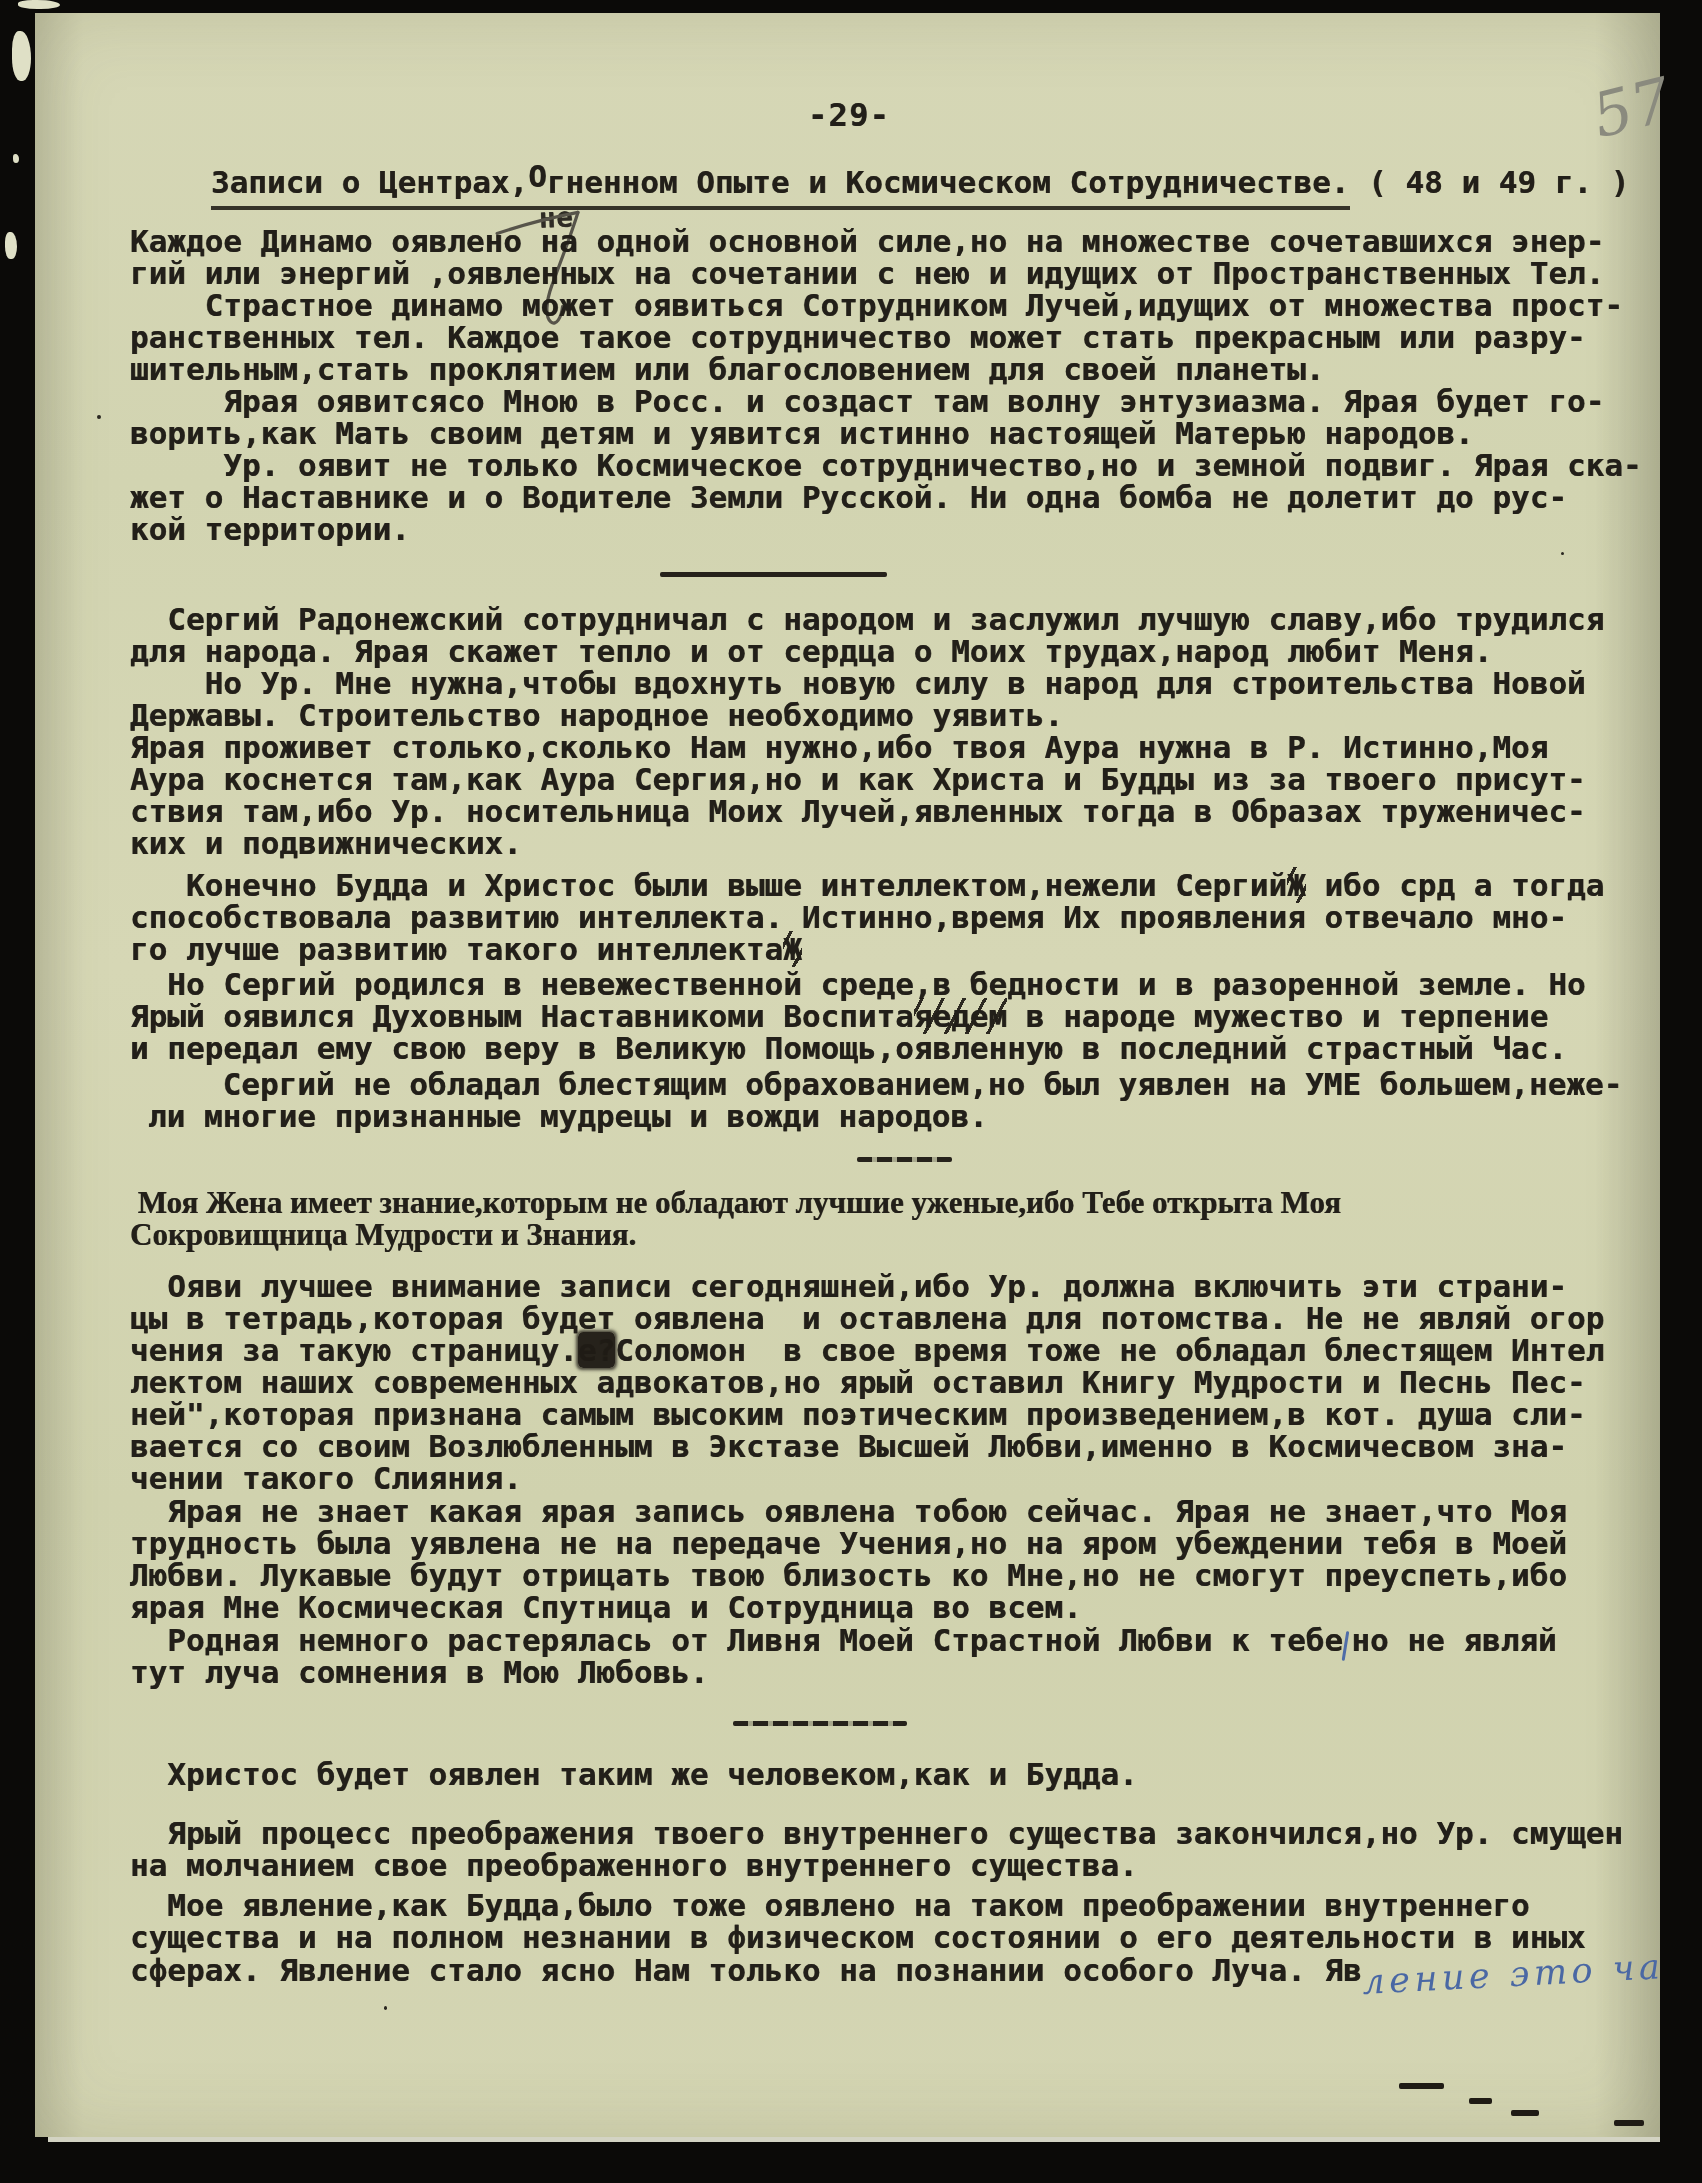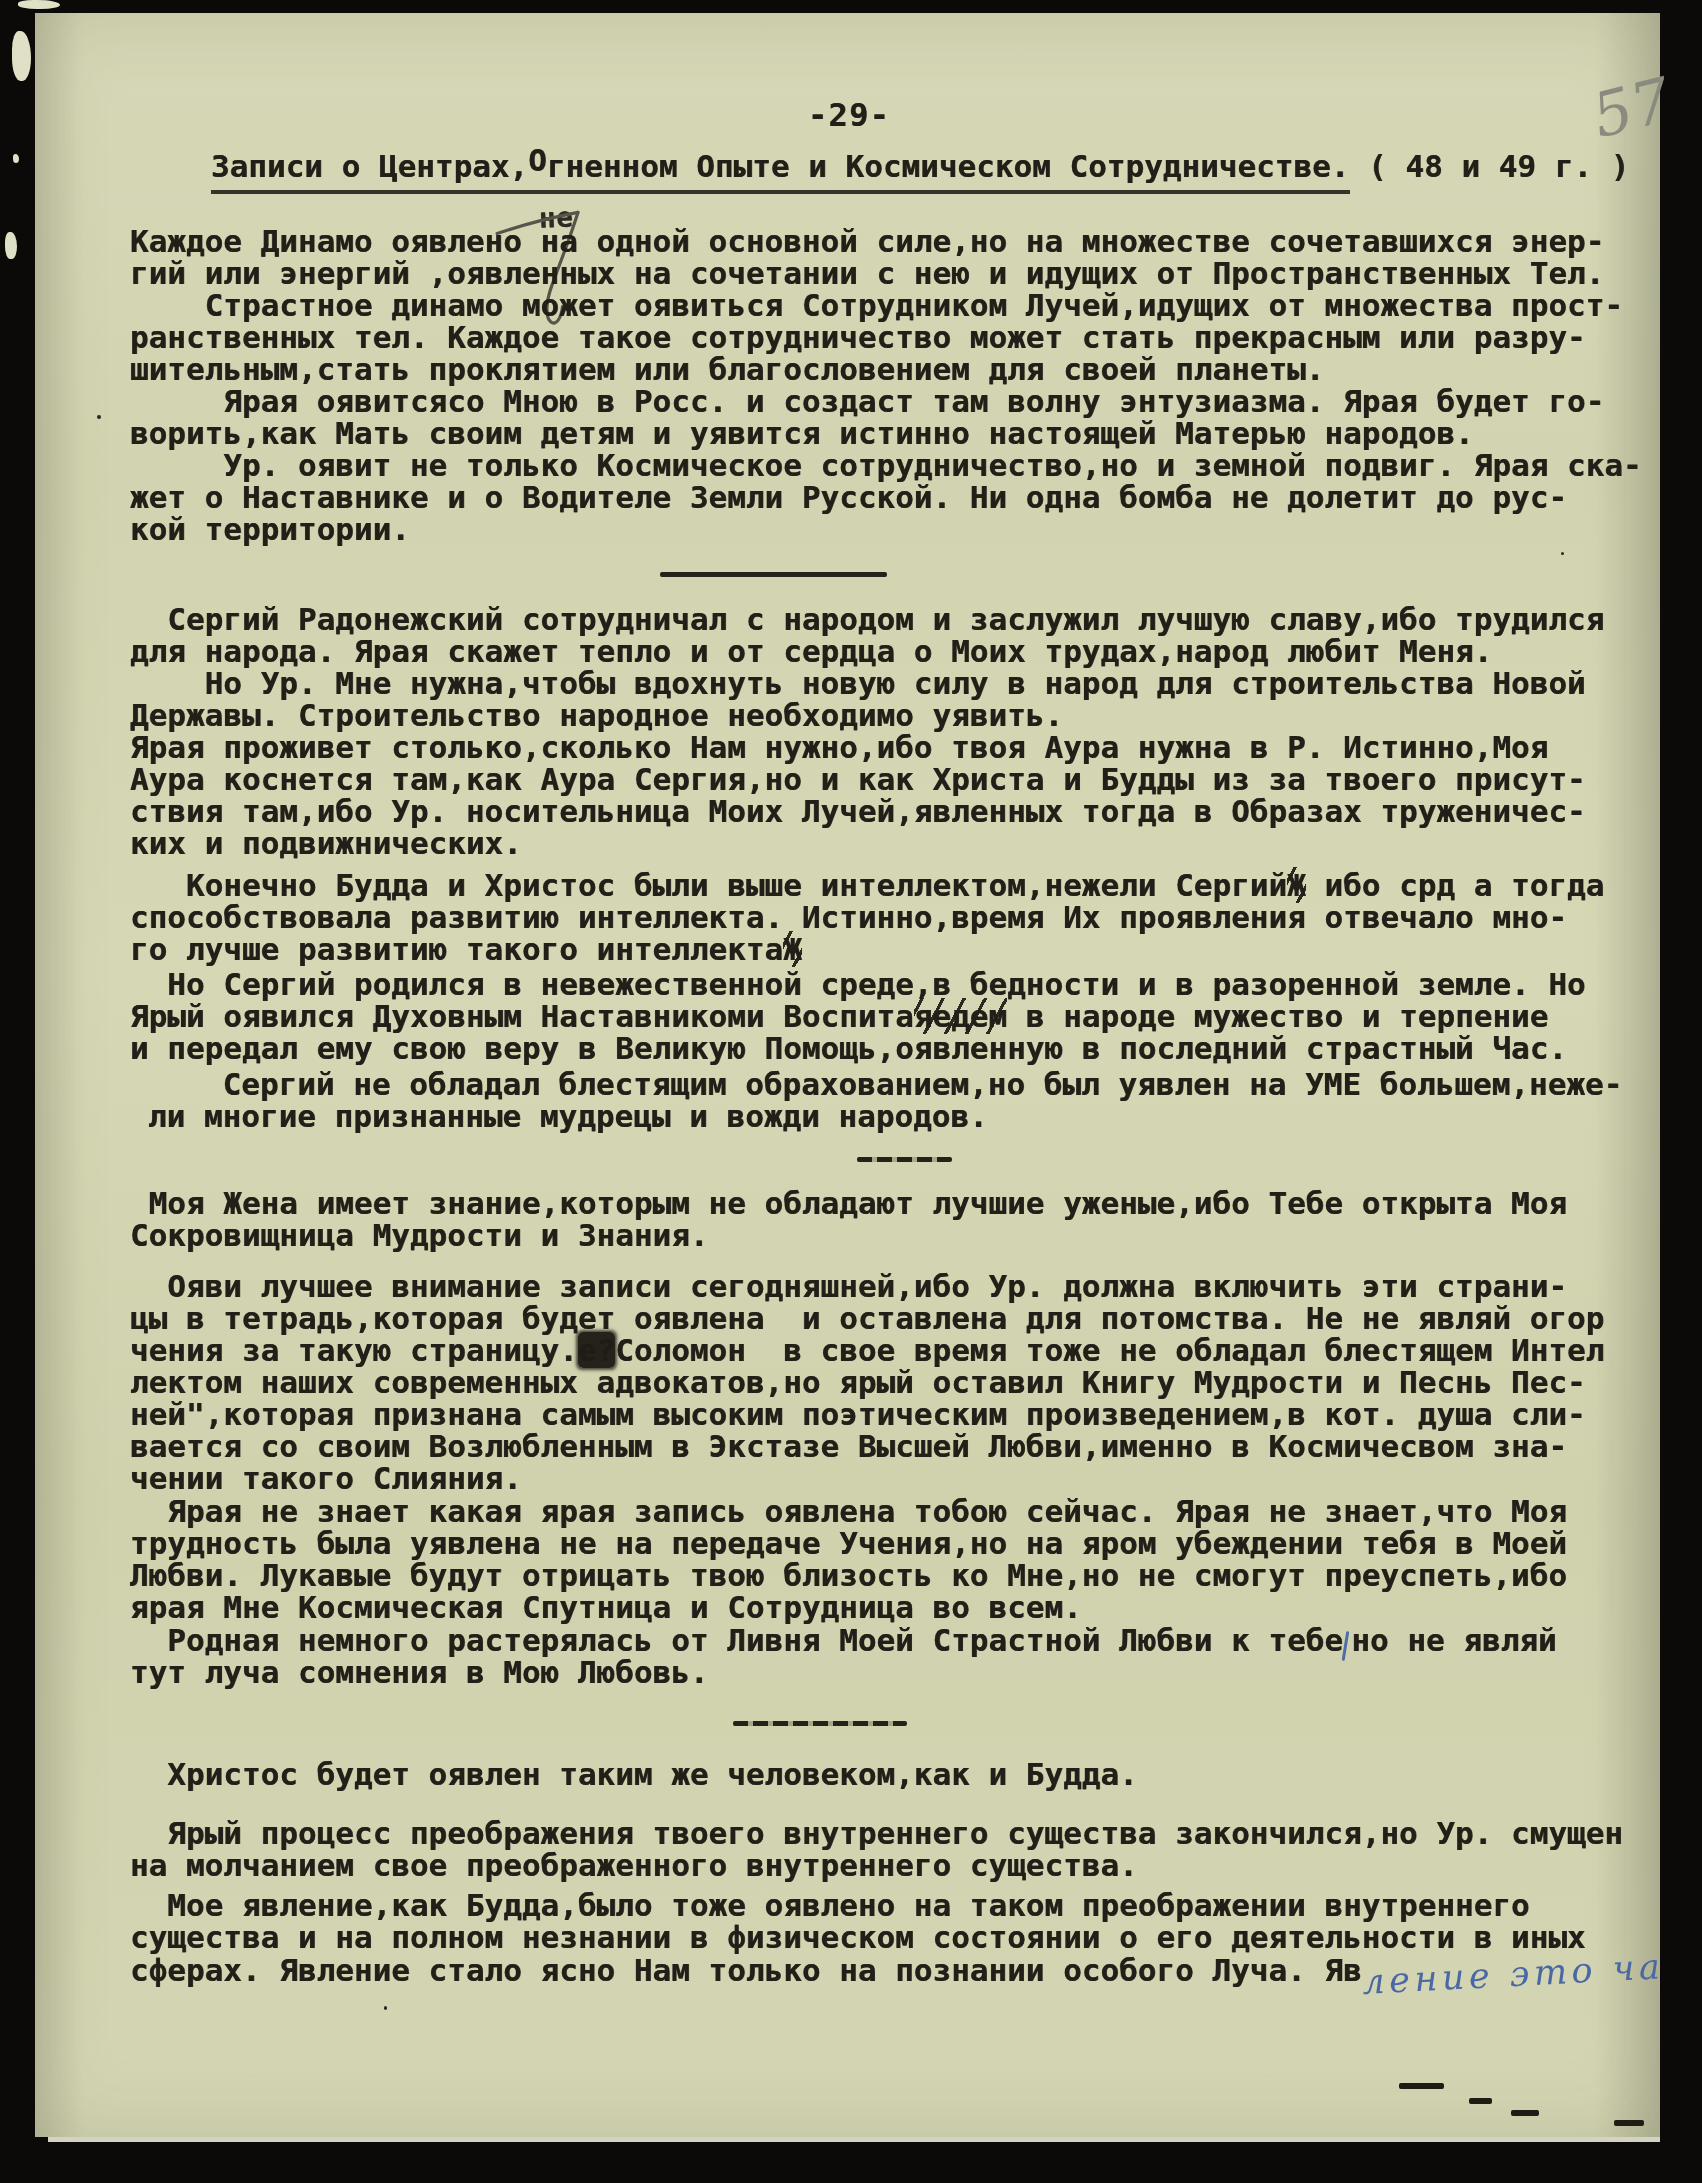--- a/index.html
+++ b/index.html
@@ -33,21 +33,21 @@
     position:absolute; left:808px; top:96px;
     font-size:32px; letter-spacing:1.3px;
   }
   .corner-note {
     position:absolute; left:1593px; top:72px;
     font-family:"DejaVu Serif", serif; font-style:italic;
     font-size:61px; color:#8a8a7e; font-weight:normal;
     transform:rotate(-14deg);
   }
   .title-row {
-    position:absolute; left:211px; top:148px;
+    position:absolute; left:211px; top:164px;
     font-size:31px; white-space:pre;
   }
   .title-underline { border-bottom:4.5px solid rgba(32,28,22,.88); padding-bottom:5.8px; }
   .title-sup { position:relative; top:-6.4px; }
 
   .hand-ne {
     position:absolute; left:539px; top:201px;
     font-size:27.5px; letter-spacing:0.6px;
     color:#2e2b25; transform:rotate(-2deg);
   }
@@ -165,21 +165,21 @@
       <div class="line"><span>Ярый оявился Духовным Наставникоми Воспита</span><span class="struck">яедем</span><span> в народе мужество и терпение</span></div>
       <div class="line"><span>и передал ему свою веру в Великую Помощь,оявленную в последний страстный Час.</span></div>
     </div>
     <div style="margin-top: 3.8px; margin-left: 18px;">
       <div class="line"><span>    Сергий не обладал блестящим обрахованием,но был уявлен на УМЕ большем,неже-</span></div>
       <div class="line"><span>ли многие признанные мудрецы и вожди народов.</span></div>
     </div>
     <div class="divider-row" style="margin-top: 11.5px; margin-bottom: 11.5px;">
       <div class="divider-line dashed" style="left: 727px; width: 95px;"></div>
     </div>
-    <div style="margin-top: 0px;">
+    <div style="margin-top: 0px; font-family: Liberation Serif, serif;">
       <div class="line"><span> Моя Жена имеет знание,которым не обладают лучшие уженые,ибо Тебе открыта Моя</span></div>
       <div class="line"><span>Сокровищница Мудрости и Знания.</span></div>
     </div>
     <div style="margin-top: 19px;">
       <div class="line"><span>  Ояви лучшее внимание записи сегодняшней,ибо Ур. должна включить эти страни-</span></div>
       <div class="line"><span>цы в тетрадь,которая будет оявлена  и оставлена для потомства. Не не являй огор</span></div>
       <div class="line"><span>чения за такую страницу.</span><span class="smudge">е?</span><span>Соломон  в свое время тоже не обладал блестящем Интел</span></div>
       <div class="line"><span>лектом наших современных адвокатов,но ярый оставил Книгу Мудрости и Песнь Пес-</span></div>
       <div class="line"><span>ней",которая признана самым высоким поэтическим произведением,в кот. душа сли-</span></div>
       <div class="line"><span>вается со своим Возлюбленным в Экстазе Высшей Любви,именно в Космичесвом зна-</span></div>

